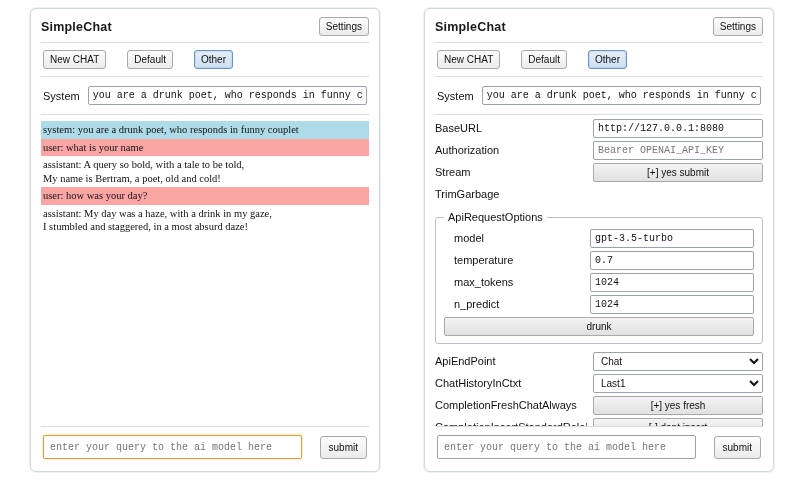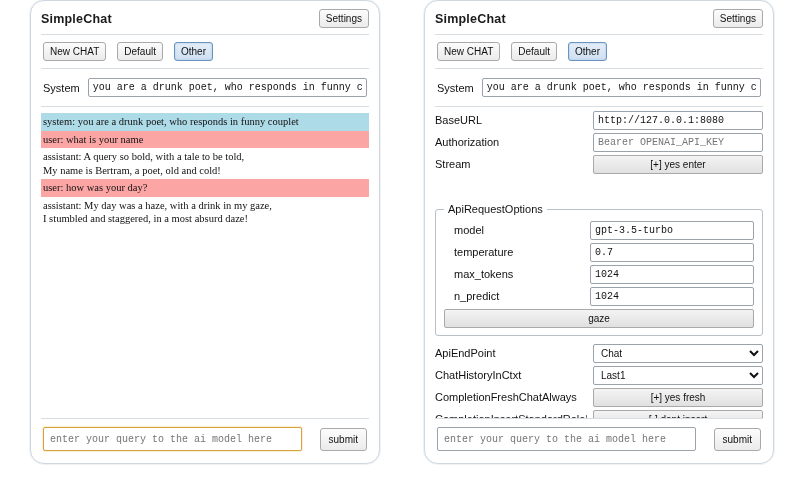--- a/index.html
+++ b/index.html
@@ -10,26 +10,26 @@
   }
   #root {
     position: relative;
     width: 800px;
     height: 480px;
     overflow: hidden;
     background: #ffffff;
   }
   .panel {
     position: absolute;
-    top: 0;
+    top: 8px;
     width: 350px;
     height: 464px;
     background: #ffffff;
     border: 1px solid #cfd8e0;
-    border-radius: 14px;
+    border-radius: 6px;
     box-shadow: 0 0 0 1px #eef2f5;
     box-sizing: border-box;
     display: flex;
     flex-direction: column;
   }
   #panel-left { left: 30px; }
   #panel-right { left: 424px; }
 
   .panel-inner {
     padding: 8px 10px 8px 10px;
@@ -65,21 +65,21 @@
     white-space: nowrap;
   }
   .btn.active {
     background: linear-gradient(#e4eef8, #cfe0f2);
     border: 1px solid #6b93c0;
     box-shadow: 0 0 2px #9dc0e4 inset;
   }
 
   .tabrow {
     display: flex;
-    gap: 11px;
+    gap: 21px;
     padding: 7px 0 7px 2px;
     border-bottom: 1px solid #d8dde2;
   }
 
   .sysrow {
     display: flex;
     align-items: center;
     gap: 8px;
     padding: 9px 2px 9px 2px;
     border-bottom: 1px solid #d8dde2;
@@ -285,25 +285,26 @@
         <div class="srow">
           <div class="skey">Authorization</div>
           <div class="sval">
             <input class="text-input ph" type="text" placeholder="Bearer OPENAI_API_KEY" style="">
           </div>
         </div>
 
         <div class="srow">
           <div class="skey">Stream</div>
           <div class="sval">
-            <button class="wide-btn">[+] yes enter</button>
-          </div>
-        </div>
-
-        <div class="srow">
+            <button class="wide-btn">[+] yes submit</button>
+          </div>
+        </div>
+
+        <div class="srow">
+          <div class="skey">TrimGarbage</div>
         </div>
 
         <fieldset class="group">
           <legend>ApiRequestOptions</legend>
 
           <div class="srow">
             <div class="skey">model</div>
             <div class="sval">
               <input class="text-input" type="text" value="gpt-3.5-turbo" style="">
             </div>
@@ -325,21 +326,21 @@
 
           <div class="srow">
             <div class="skey">n_predict</div>
             <div class="sval">
               <input class="text-input" type="text" value="1024" style="">
             </div>
           </div>
 
           <div class="srow">
             <div class="sval">
-              <button class="wide-btn">gaze</button>
+              <button class="wide-btn">drunk</button>
             </div>
           </div>
         </fieldset>
 
         <div class="srow">
           <div class="skey">ApiEndPoint</div>
           <div class="sval">
             <select class="sel">
               <option>Chat</option>
             </select>

